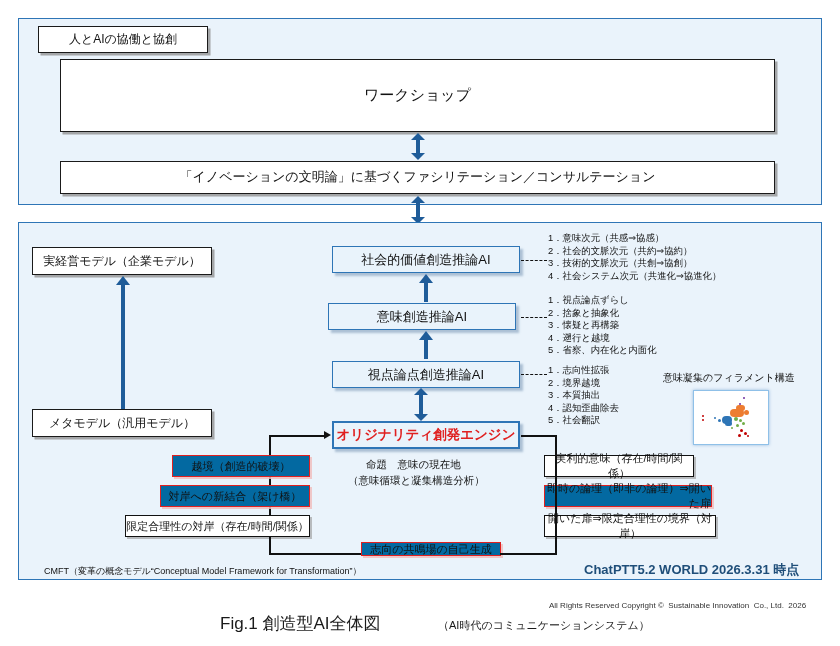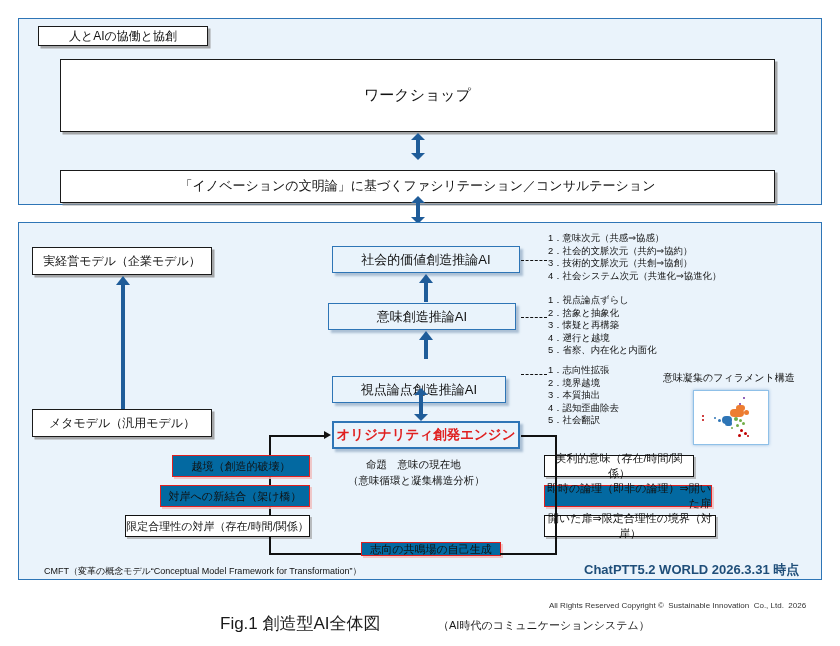--- a/index.html
+++ b/index.html
@@ -157,35 +157,35 @@
   .stamp    { position: absolute; color: #1f4e79; font-weight: bold; font-size: 13px; white-space: pre; }
   .cmft     { position: absolute; color: #111111; font-size: 9px; white-space: pre; }
 </style>
 </head>
 <body>
 
 <div id="page">
 
   <div class="abs panel" style="left:18px; top:18px; width:804px; height:187px;"></div>
 
-  <div class="abs wbox" style="left:38px; top:26px; width:170px; height:20px; font-size:12px;">
+  <div class="abs wbox" style="left:38px; top:26px; width:170px; height:27px; font-size:12px;">
     <span>人とAIの協働と協創</span>
   </div>
 
   <div class="abs wbox" style="left:60px; top:59px; width:715px; height:73px; font-size:15px;">
     <span>ワークショップ</span>
   </div>
 
   <div class="dbl-arrow" style="left:409px; top:133px; height:27px;">
     <div class="head-up"></div>
     <div class="shaft"></div>
     <div class="head-dn"></div>
   </div>
 
-  <div class="abs wbox" style="left:60px; top:170px; width:715px; height:33px; font-size:13px;">
+  <div class="abs wbox" style="left:60px; top:161px; width:715px; height:33px; font-size:13px;">
     <span>「イノベーションの文明論」に基づくファシリテーション／コンサルテーション</span>
   </div>
 
   <div class="dbl-arrow" style="left:409px; top:196px; height:28px;">
     <div class="head-up"></div>
     <div class="shaft"></div>
     <div class="head-dn"></div>
   </div>
 
   <div class="abs panel" style="left:18px; top:222px; width:804px; height:358px;"></div>
@@ -214,21 +214,21 @@
 
   <div class="abs aibox" style="left:328px; top:303px; width:188px; height:27px;">
     <span>意味創造推論AI</span>
   </div>
 
   <div class="up-arrow" style="left:419px; top:331px; height:28px;">
     <div class="head"></div>
     <div class="shaft"></div>
   </div>
 
-  <div class="abs aibox" style="left:332px; top:376px; width:174px; height:27px;">
+  <div class="abs aibox" style="left:332px; top:361px; width:188px; height:27px;">
     <span>視点論点創造推論AI</span>
   </div>
 
   <div class="dbl-arrow" style="left:412px; top:388px; height:33px;">
     <div class="head-up"></div>
     <div class="shaft"></div>
     <div class="head-dn"></div>
   </div>
 
   <div class="abs aibox engine" style="left:332px; top:421px; width:188px; height:28px;">

